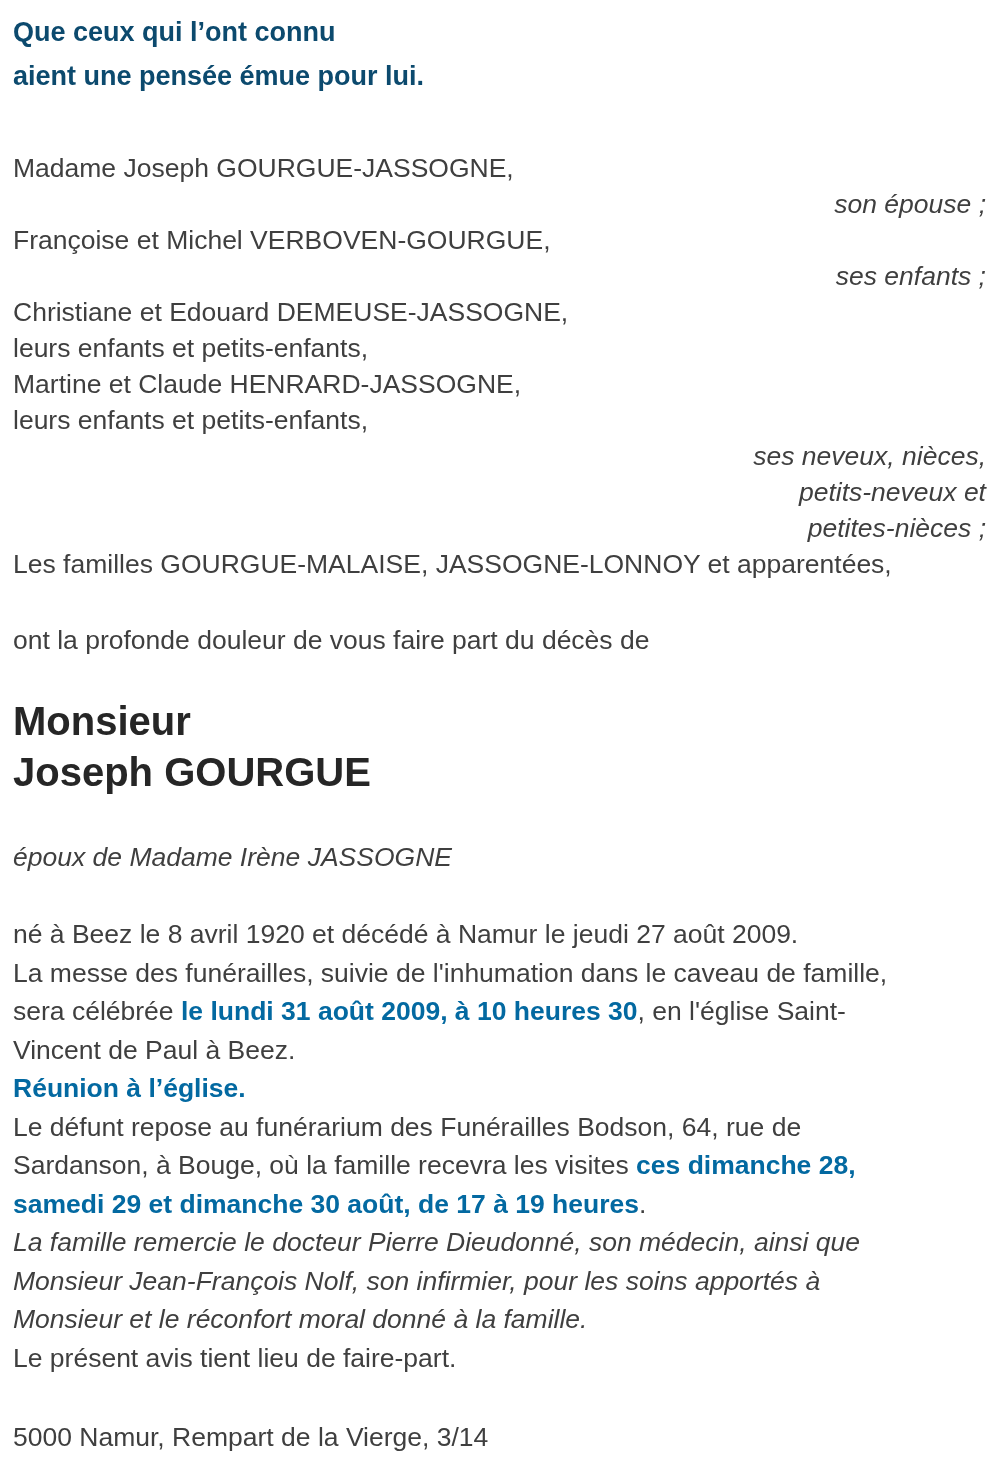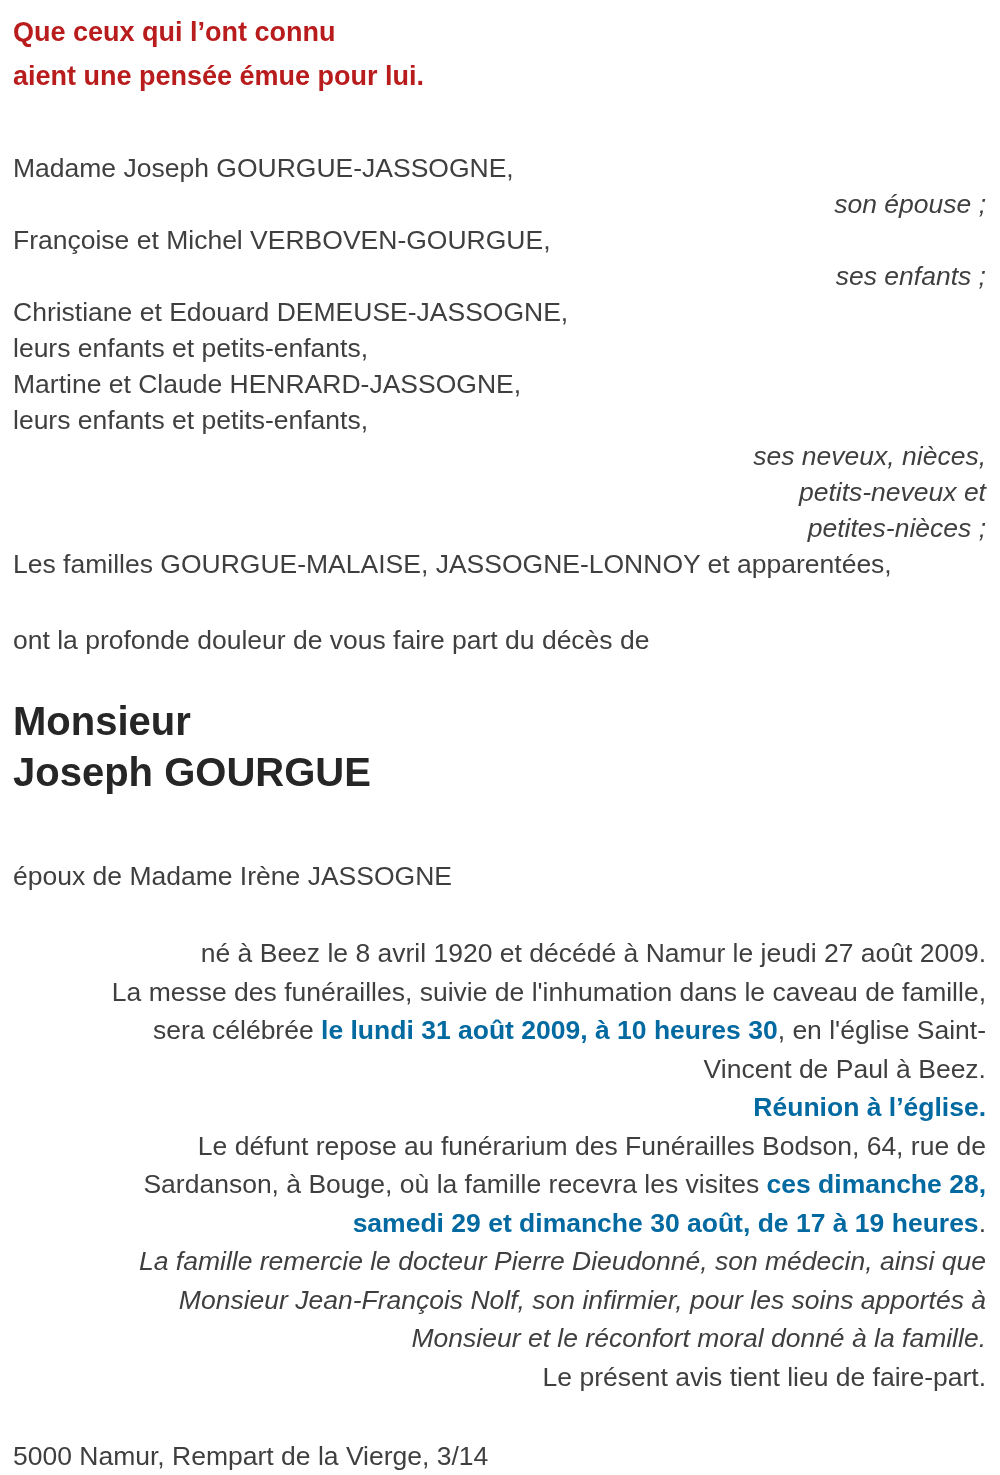--- a/index.html
+++ b/index.html
@@ -5,34 +5,34 @@
   * { margin:0; padding:0; box-sizing:border-box; }
   html, body { background:#ffffff; }
   body {
     width:1000px; height:1475px;
     font-family:"Liberation Sans","DejaVu Sans",sans-serif;
     color:#3f3f3f;
     padding:10px 14px 0 13px;
     overflow:hidden;
   }
   .intro {
-    font-weight:700; color:#b91c1c;
+    font-weight:700; color:#0c4a6e;
     font-size:27px; line-height:44px;
   }
   .mourners { margin-top:52px; font-size:26.5px; line-height:36px; }
   .mourners .line { white-space:nowrap; }
   .right-rel { text-align:right; font-style:italic; }
   .announce { margin-top:40px; font-size:26.5px; line-height:36px; }
   .title-block {
     margin-top:38px; font-weight:700; color:#262626;
     font-size:40px; line-height:51px;
   }
-  .spouse { margin-top:60px; font-size:26.5px; line-height:36px; }
+  .spouse { margin-top:41px; font-size:26.5px; line-height:36px;font-style:italic; }
   .details { margin-top:40px; font-size:26.5px; line-height:38.5px; }
-  .details .line { white-space:nowrap;text-align:right; }
+  .details .line { white-space:nowrap; }
   .b { font-weight:700; color:#0369a1; }
   .i { font-style:italic; }
   .footer { margin-top:42px; font-size:26.5px; line-height:36px; }
 </style>
 </head>
 <body>
 
 <div class="intro">
   <div class="line">Que ceux qui l’ont connu</div>
   <div class="line">aient une pensée émue pour lui.</div>

